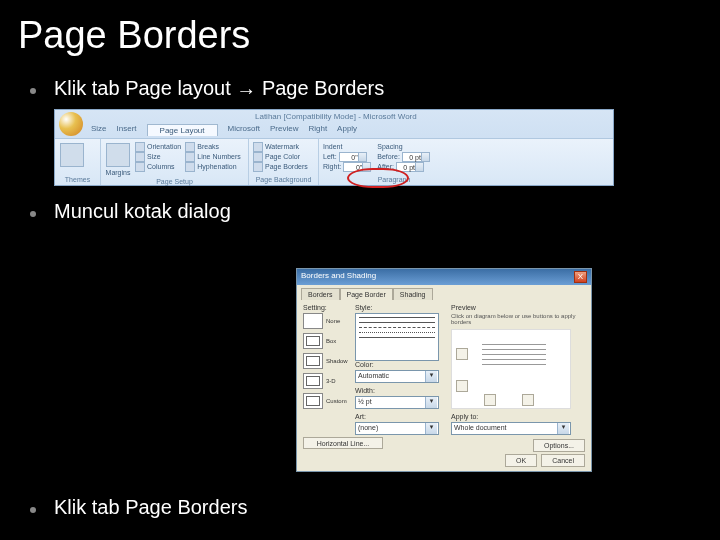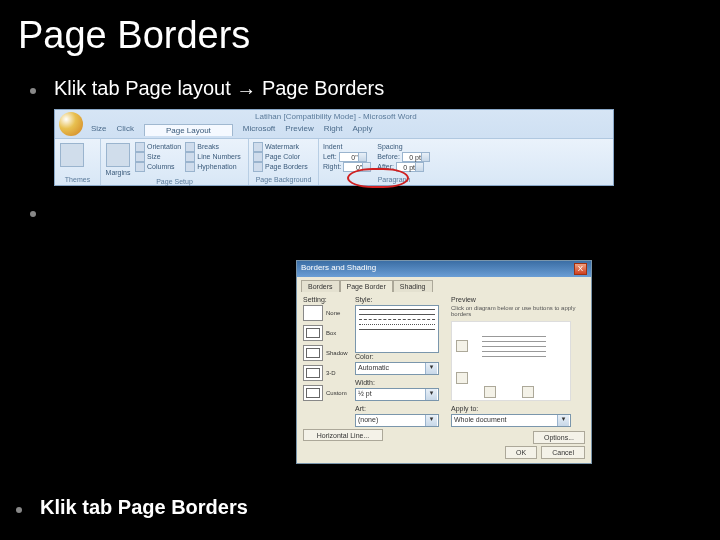--- a/index.html
+++ b/index.html
@@ -62,21 +62,21 @@
   .ribbon-tabs {
     position: absolute;
     top: 14px; left: 36px;
     display: flex;
     gap: 10px;
     font-size: 8px;
   }
   .ribbon-tab { color: #4a6a8a; }
   .ribbon-tab.active {
     background: #f5f9ff;
-    padding: 1px 21px;
+    padding: 1px 12px;
     border: 1px solid #a0b8d0;
     border-bottom: none;
     color: #3a5a7a;
   }
   .orb {
     position: absolute;
     top: 2px; left: 4px;
     width: 24px; height: 24px;
     border-radius: 50%;
     background: radial-gradient(circle at 30% 30%, #fff, #e8c050 40%, #d08020);
@@ -144,21 +144,21 @@
     right: 0; top: 0;
     width: 7px; height: 100%;
     background: linear-gradient(#e8f0f8,#c8d8e8);
     border-left: 1px solid #9ab4ce;
   }
 
   
   .dialog-wrap {
     position: absolute;
     left: 296px;
-    top: 260px;
+    top: 268px;
   }
   .dialog {
     width: 296px;
     height: 204px;
     background: #ece9d8;
     border: 1px solid #7a96ac;
     font-size: 8px;
     color: #333;
     position: relative;
     box-shadow: 2px 2px 4px rgba(0,0,0,0.4);
@@ -293,42 +293,42 @@
     bottom: 22px; left: 6px;
     width: 80px; height: 12px;
     border: 1px solid #aca899;
     background: #f4f2e8;
     font-size: 7px;
     text-align: center;
     line-height: 12px;
   }
 
   .row2 { margin-top: 10px; }
-  .row3 { position: absolute; left: 16px; top: 494px; font-weight: bold; }
+  .row3 { position: absolute; left: 30px; top: 494px; }
 </style>
 </head>
 <body>
 
 <div class="title">Page Borders</div>
 
 <div class="content">
 
   <div class="bullet-row">
     <div class="bullet"></div>
     <div class="bullet-text">
       <span>Klik tab Page layout </span><span class="arrow">→</span><span> Page Borders</span>
     </div>
   </div>
 
   <div class="ribbon">
     <div class="orb"></div>
     <div class="ribbon-title">Latihan [Compatibility Mode] - Microsoft Word</div>
     <div class="ribbon-tabs">
       <span class="ribbon-tab">Size</span>
-      <span class="ribbon-tab">Click</span>
+      <span class="ribbon-tab">Insert</span>
       <span class="ribbon-tab active">Page Layout</span>
       <span class="ribbon-tab">Microsoft</span>
       <span class="ribbon-tab">Preview</span>
       <span class="ribbon-tab">Right</span>
       <span class="ribbon-tab">Apply</span>
     </div>
     <div class="ribbon-body">
       <div class="rgroup" style="width:46px">
         <div style="display:flex;gap:2px">
             <span class="ricon big"></span>
@@ -415,20 +415,21 @@
           </div>
         </div>
         <div class="rgroup-label">Paragraph</div>
       </div>
     </div>
     <div class="circled"></div>
   </div>
 
   <div class="bullet-row row2">
     <div class="bullet"></div>
+    <div class="bullet-text">Muncul kotak dialog</div>
   </div>
 
 </div>
 
 <div class="dialog-wrap">
   <div class="dialog">
     <div class="dlg-titlebar">
       <span>Borders and Shading</span>
       <span class="dlg-close">X</span>
     </div>

